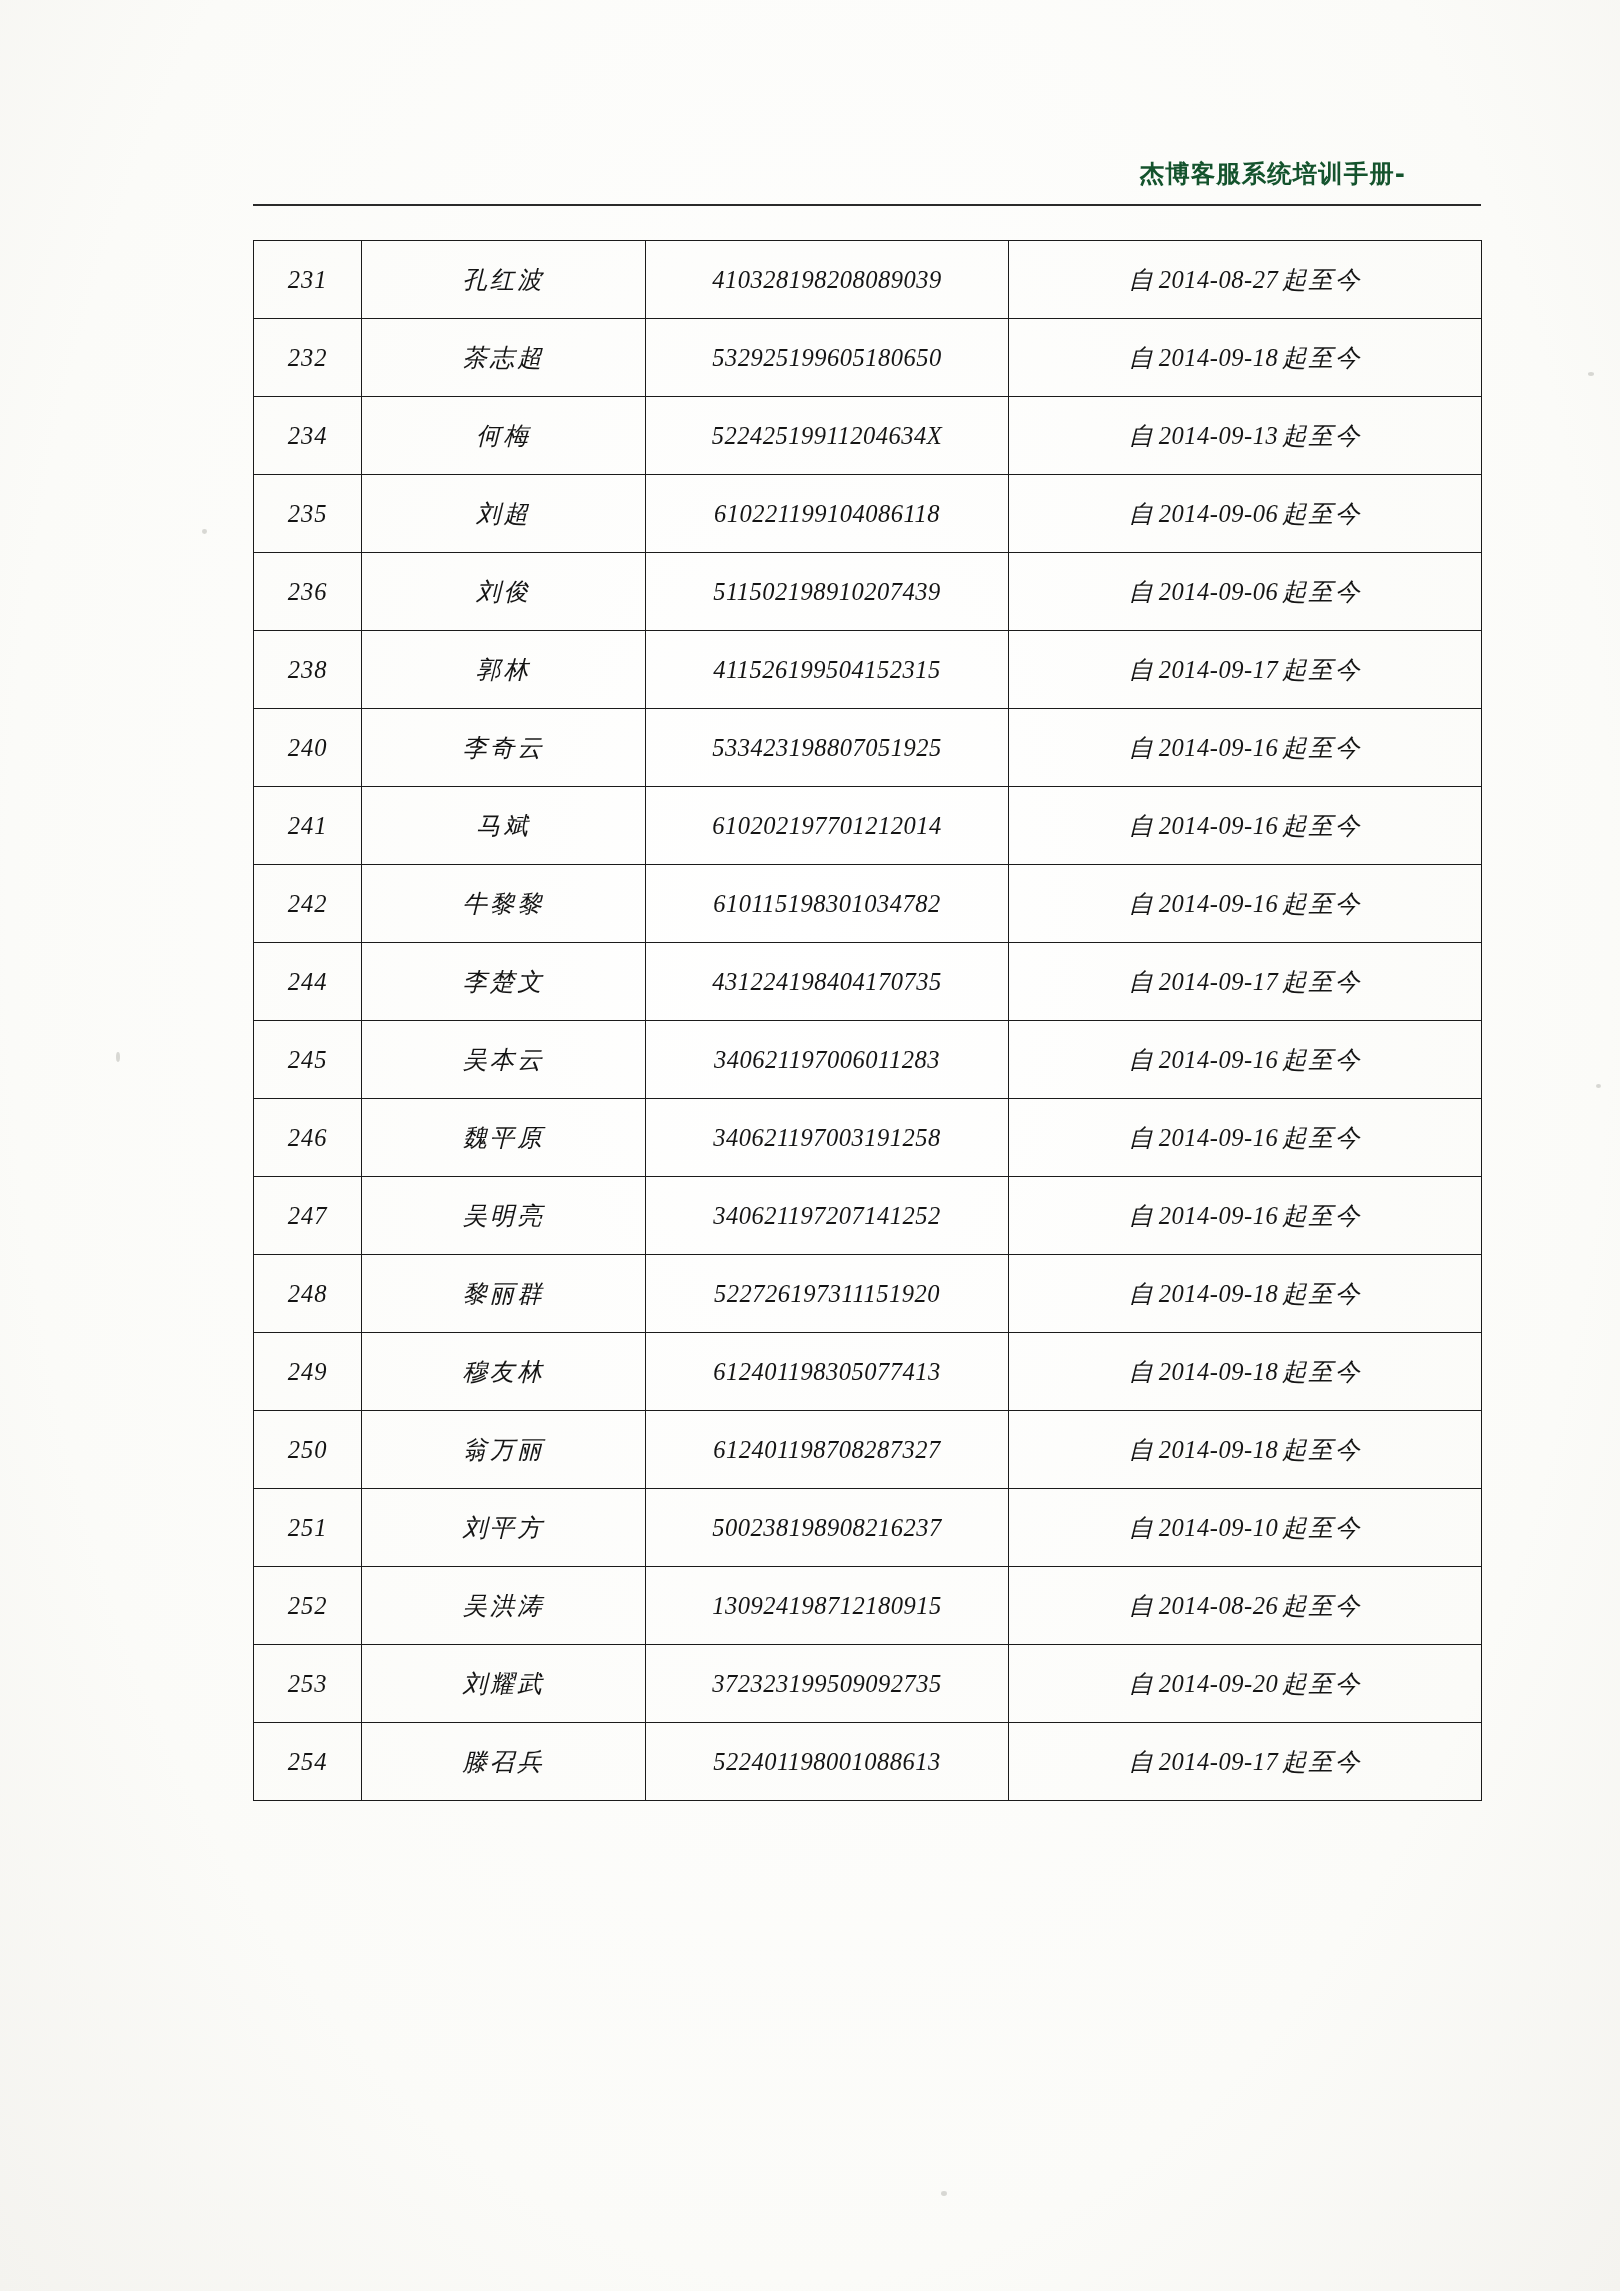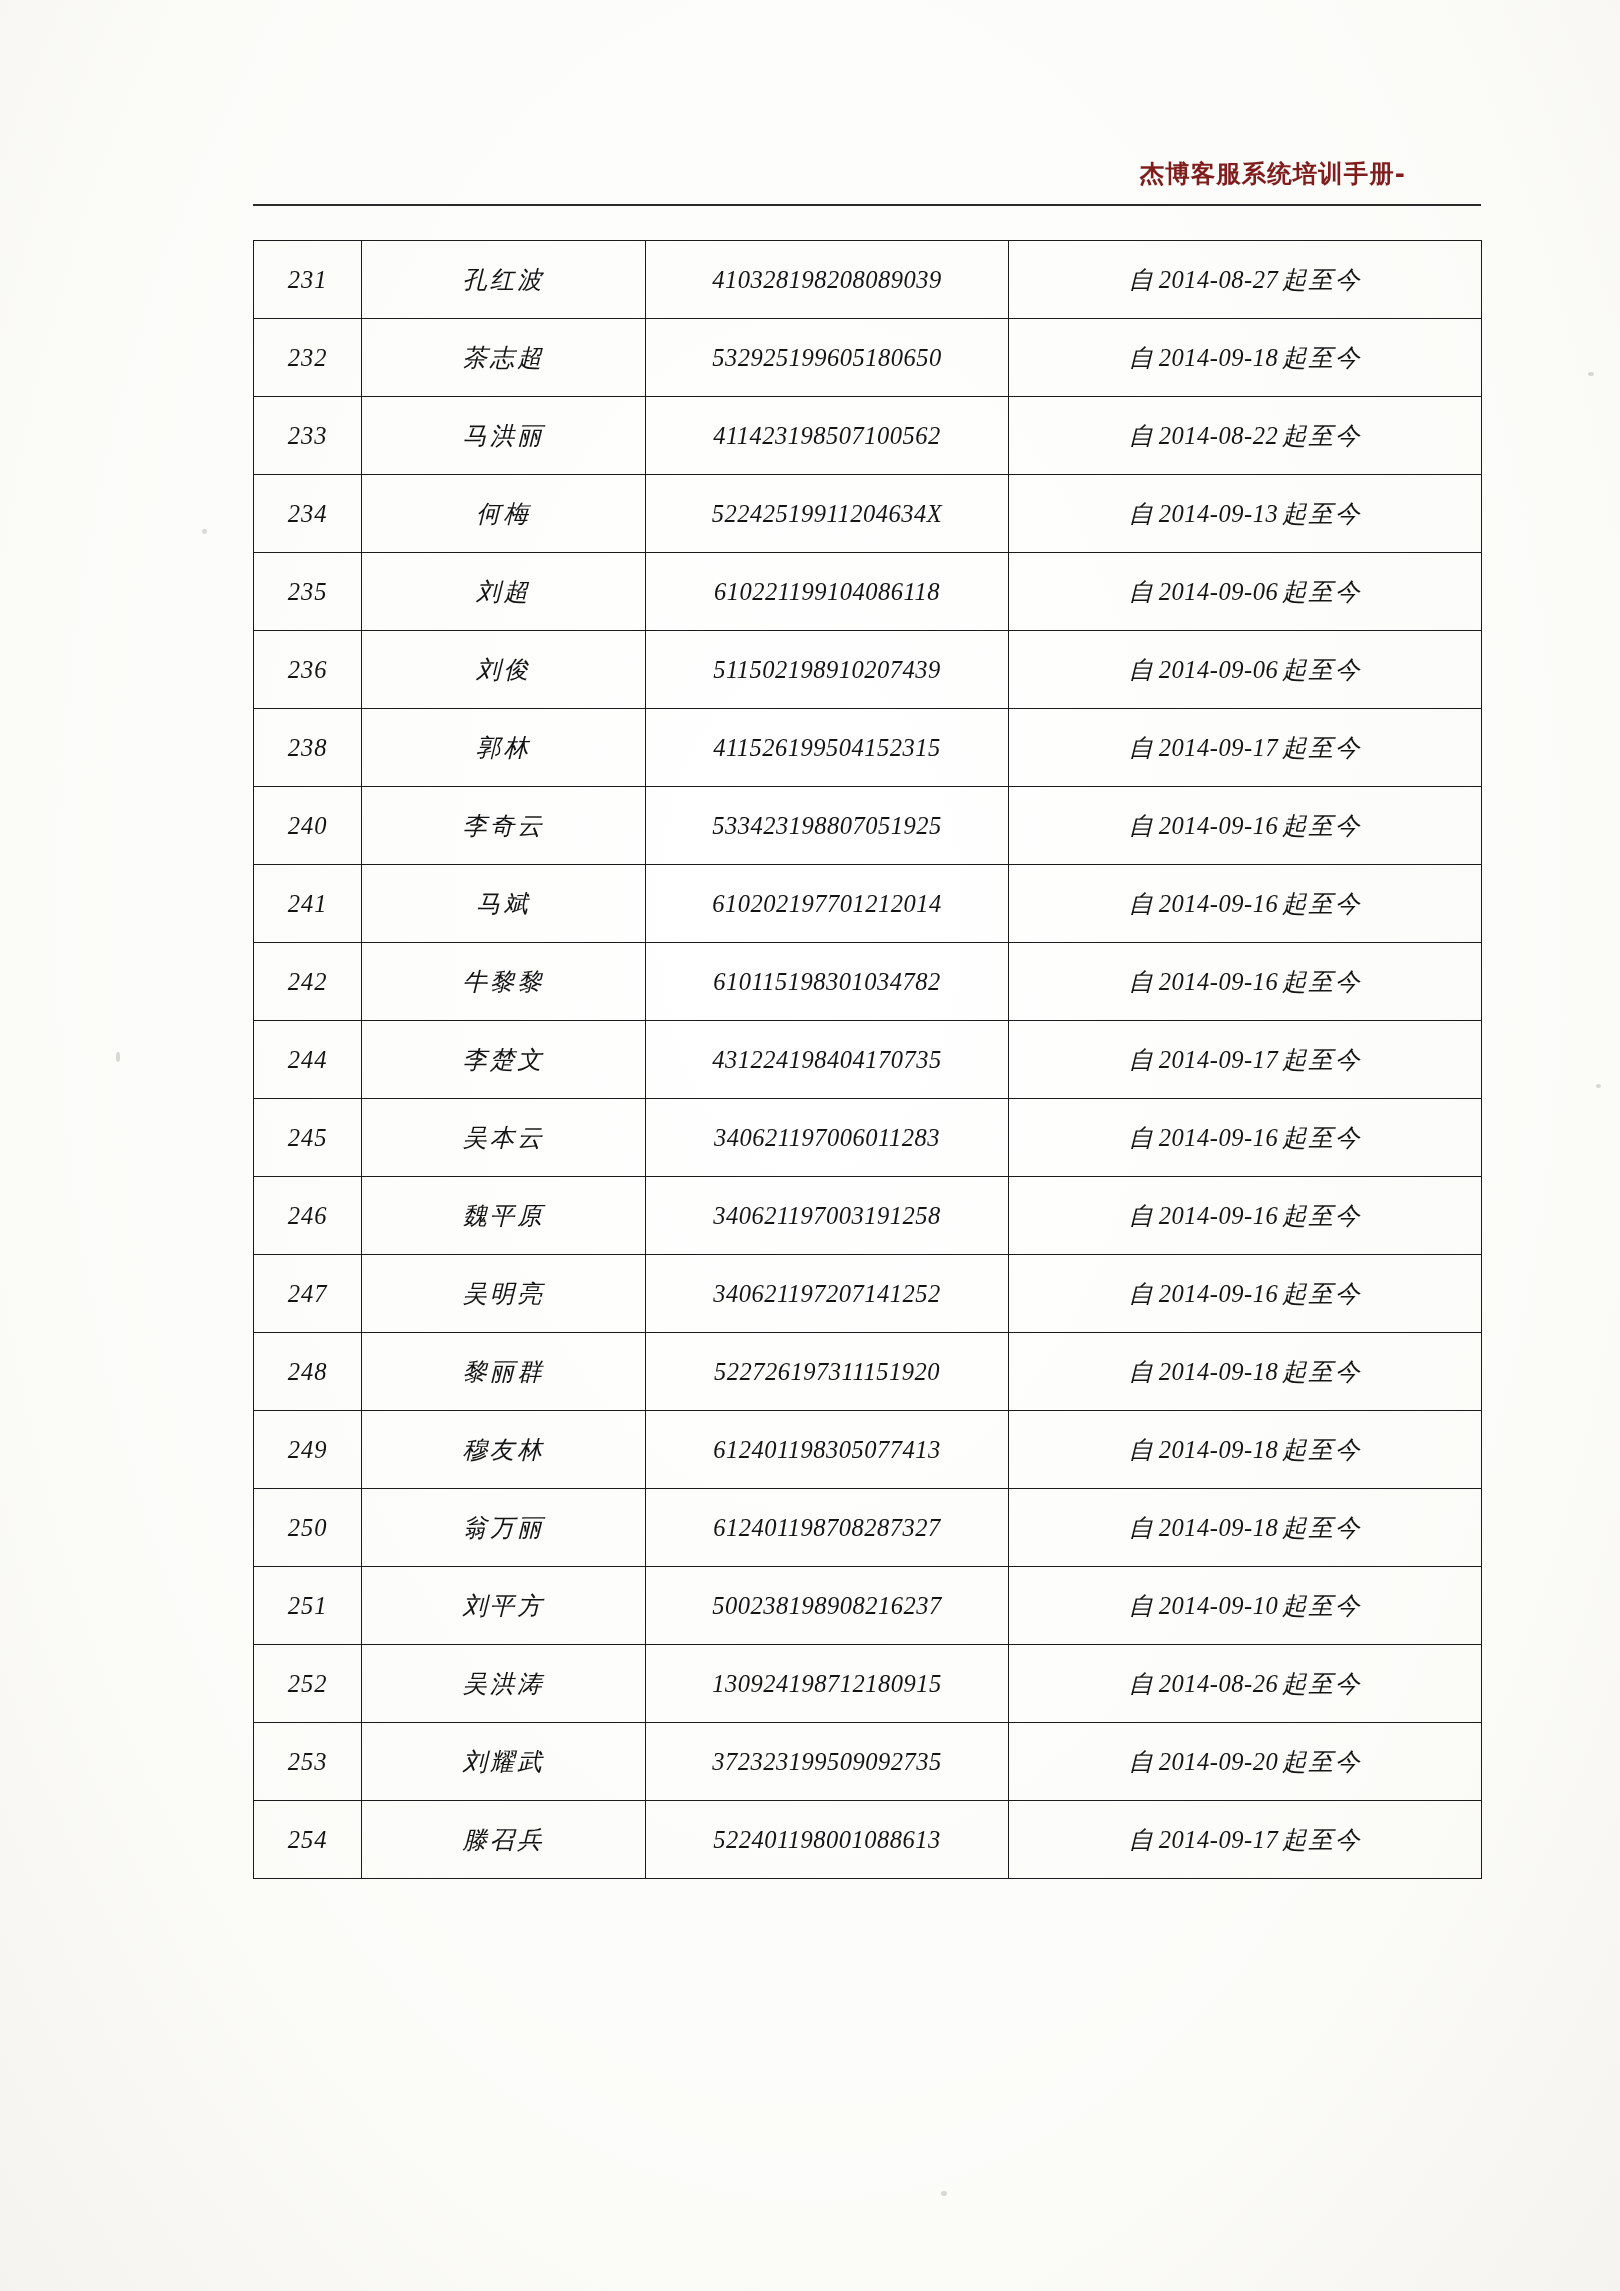--- a/index.html
+++ b/index.html
@@ -32,21 +32,21 @@
   .header {
     position: absolute;
     top: 157px;
     left: 0;
     right: 0;
     text-align: right;
     padding-right: 214px;
     font-size: 24.5px;
     font-weight: bold;
     letter-spacing: 1px;
-    color: #7f1d1d;
+    color: #14532d;
     font-family: "DejaVu Sans", "Liberation Sans", sans-serif;
   }
 
   .header-rule {
     position: absolute;
     top: 204px;
     left: 253px;
     right: 139px;
     height: 2px;
     background: #2a2a2a;
@@ -138,26 +138,20 @@
             <td class="id">410328198208089039</td>
             <td class="period"><span class="cn">自</span><span class="dt">2014-08-27</span><span class="cn">起至今</span></td>
           </tr>
           <tr>
             <td class="idx">232</td>
             <td class="name">茶志超</td>
             <td class="id">532925199605180650</td>
             <td class="period"><span class="cn">自</span><span class="dt">2014-09-18</span><span class="cn">起至今</span></td>
           </tr>
           <tr>
-            <td class="idx">233</td>
-            <td class="name">马洪丽</td>
-            <td class="id">411423198507100562</td>
-            <td class="period"><span class="cn">自</span><span class="dt">2014-08-22</span><span class="cn">起至今</span></td>
-          </tr>
-          <tr>
             <td class="idx">234</td>
             <td class="name">何梅</td>
             <td class="id">52242519911204634X</td>
             <td class="period"><span class="cn">自</span><span class="dt">2014-09-13</span><span class="cn">起至今</span></td>
           </tr>
           <tr>
             <td class="idx">235</td>
             <td class="name">刘超</td>
             <td class="id">610221199104086118</td>
             <td class="period"><span class="cn">自</span><span class="dt">2014-09-06</span><span class="cn">起至今</span></td>

